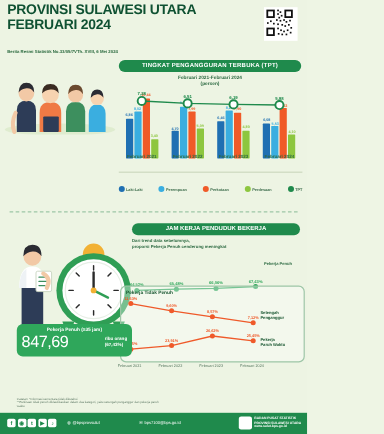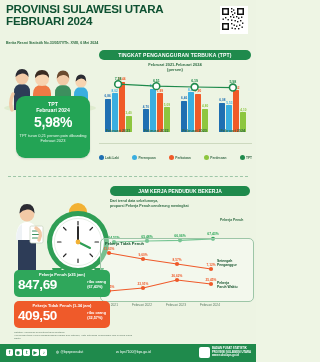--- a/index.html
+++ b/index.html
@@ -61,21 +61,21 @@
     border:.6px solid #9dc6a7;border-radius:5px;background:rgba(255,255,255,.35);}
   .tidak-title{position:absolute;left:4px;top:2px;font-size:4px;font-weight:bold;color:#14532d;}
   .mini{position:absolute;left:0;top:0;width:152px;height:62px;overflow:visible;}
   .ptlab{position:absolute;font-size:3.4px;font-weight:bold;color:#2e6b43;}
   .srlab{position:absolute;font-size:3.4px;font-weight:bold;line-height:4px;}
   .xlab2{position:absolute;bottom:1px;font-size:3.2px;color:#5b7a63;transform:translateX(-50%);}
   
   .stat{position:absolute;left:14px;width:96px;height:27px;border-radius:5px;color:#fff;}
   .stat .cap{position:absolute;left:0;top:1.5px;width:100%;text-align:center;
     font-size:4px;font-weight:bold;}
-  .stat .num{position:absolute;left:4px;top:7.5px;font-size:13.5px;font-weight:bold;
+  .stat .num{position:absolute;left:4px;top:7.5px;font-size:13.5px;font-weight:normal;
     letter-spacing:-0.4px;line-height:14px;}
   .stat .unit{position:absolute;right:4px;top:10px;font-size:3.8px;font-weight:bold;
     line-height:4.6px;text-align:left;}
   .stat1{top:270px;background:#2fa75b;}
   .stat2{top:301px;background:#ef5a2a;}
   
   .foot{position:absolute;left:14px;top:331px;width:120px;font-size:2.5px;
     line-height:3.2px;color:#5f7a66;}
   
   .footer{position:absolute;left:0;bottom:0;width:256px;height:18px;background:#1f8a4c;}
@@ -166,28 +166,20 @@
       <path d="M56.8 26.5 Q57 18.6 63 18.6 Q69.2 18.6 69.2 26.5 Q66.8 22.6 63 23 Q59.2 23.4 56.8 26.5Z" fill="#6b4a2f"></path>
     </g>
 
     <g>
       <path d="M74 58 L74 43 Q74 35 81 35 Q88 35 88 43 L88 58 Z" fill="#3aaee0"></path>
       <circle cx="81" cy="30" r="5.6" fill="#f7d3b0"></circle>
       <path d="M75.6 29.5 Q76 22.6 81 22.6 Q86.2 22.6 86.2 29.5 Q84 26.2 81 26.6 Q78 27 75.6 29.5Z" fill="#2b2b33"></path>
     </g>
   </svg>
 
-  <div class="tpt-card">
-    <div class="lab">
-      <span>TPT</span><br>
-      <span>Februari 2024</span>
-    </div>
-    <div class="big">5,98%</div>
-    <div class="note">TPT turun 0,21 persen poin dibanding Februari 2023</div>
-  </div>
 
   <div class="tpt-banner">
     <span>TINGKAT PENGANGGURAN TERBUKA (TPT)</span>
   </div>
   <div class="chart-caption">
     <div>Februari 2021-Februari 2024</div>
     <div>(persen)</div>
   </div>
 
   <div class="chart" id="tpt-chart">
@@ -395,28 +387,20 @@
     </div>
 
   <div class="stat stat1">
     <div class="cap">Pekerja Penuh (≥35  jam)</div>
     <div class="num">847,69</div>
     <div class="unit">
       <span>ribu orang</span><br>
       <span>(67,43%)</span>
     </div>
   </div>
-  <div class="stat stat2">
-    <div class="cap">Pekerja Tidak Penuh (1-34 jam)</div>
-    <div class="num">409,50</div>
-    <div class="unit">
-      <span>ribu orang</span><br>
-      <span>(32,57%)</span>
-    </div>
-  </div>
 
   <div class="foot">
     <div>Catatan: *Informasi sementara tidak diketahui</div>
     <div>**Perkiraan tidak penuh diklasifikasikan dalam dua kategori, yaitu setengah penganggur dan pekerja paruh waktu</div>
   </div>
 
   <div class="footer">
     <div class="social">
       <div class="sq">f</div>
       <div class="sq">◉</div>

